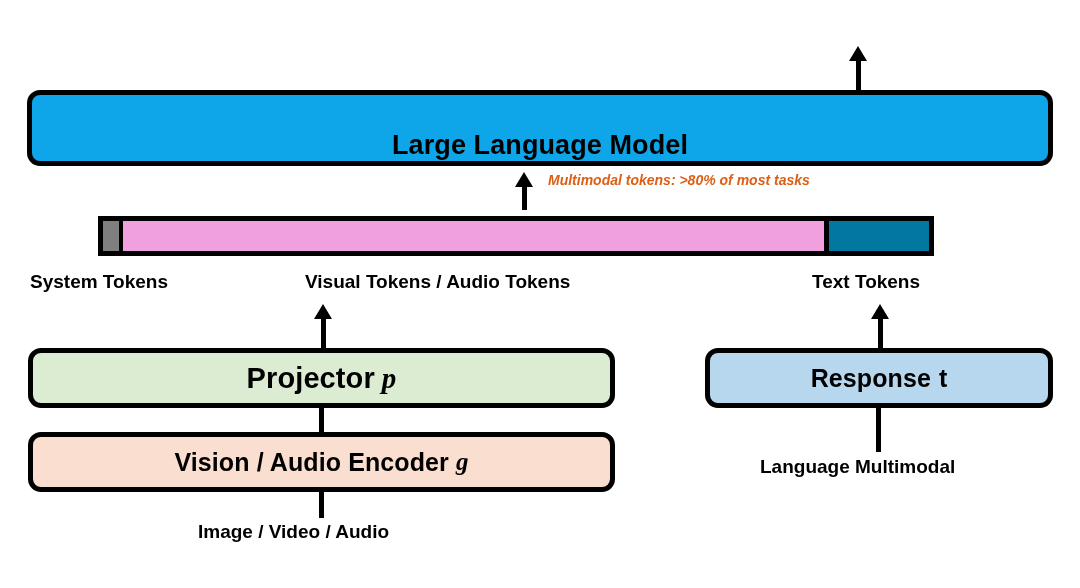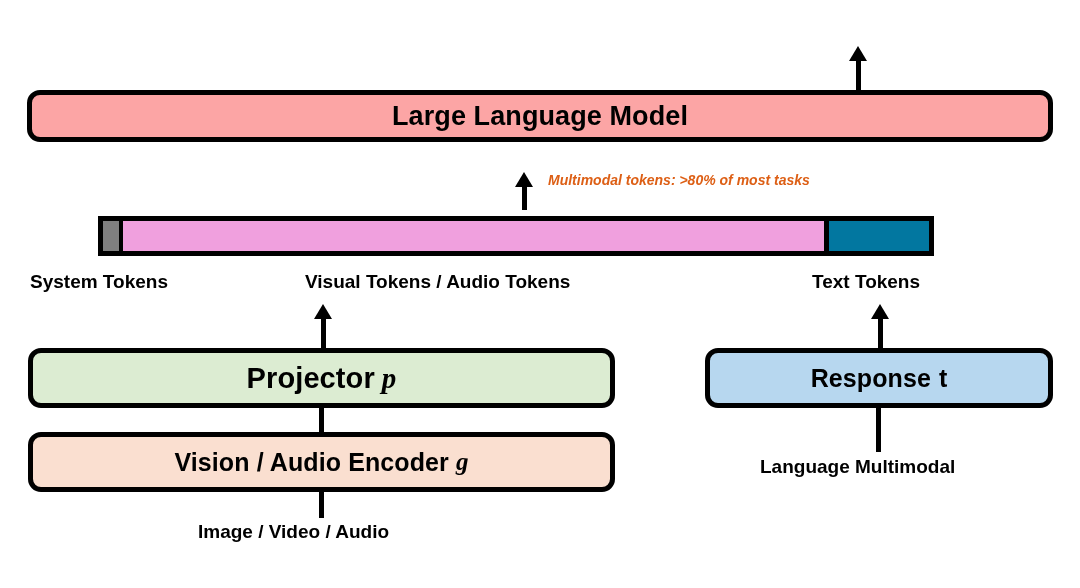--- a/index.html
+++ b/index.html
@@ -42,23 +42,24 @@
   }
   .module .varup {
     font-family: "Liberation Sans", sans-serif;
     font-style: normal;
     font-weight: bold;
     padding-left: 8px;
   }
 
   #llm-box {
     left: 27px;  top: 90px;
-    width: 1026px; height: 52px;
-    background: #fca5a5;
+    width: 1026px; height: 76px;
+    background: #0ea5e9;
     font-size: 27px;
+    align-items: flex-end;
   }
   #projector-box {
     left: 28px; top: 348px;
     width: 587px; height: 60px;
     background: #dcecd2;
     font-size: 29px;
   }
   #encoder-box {
     left: 28px; top: 432px;
     width: 587px; height: 60px;

